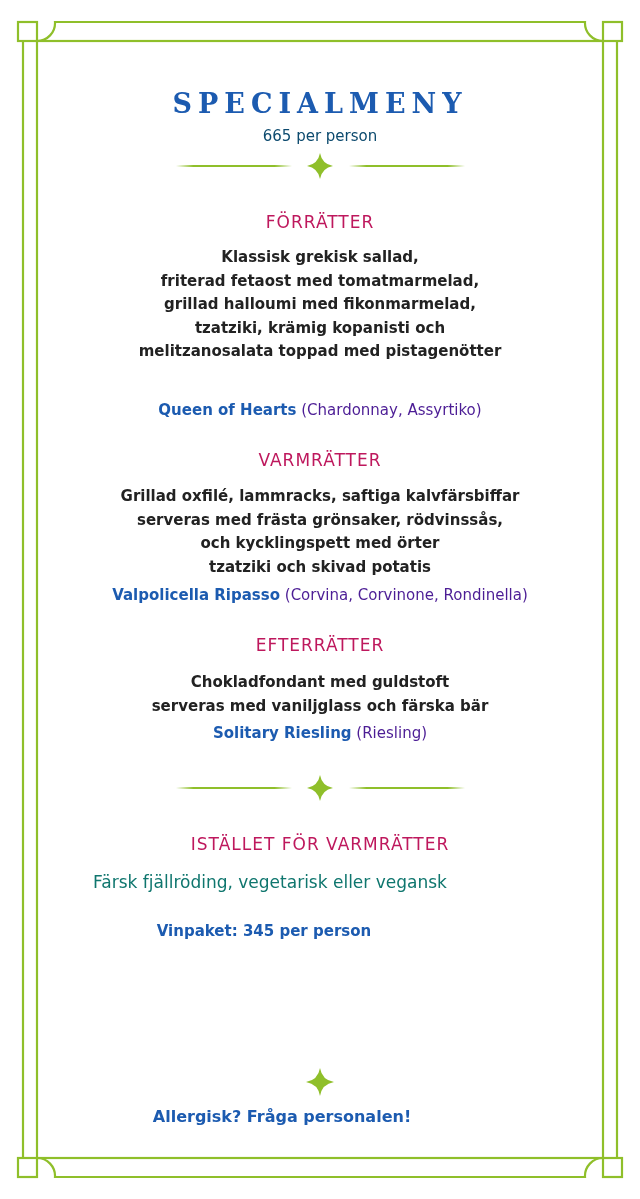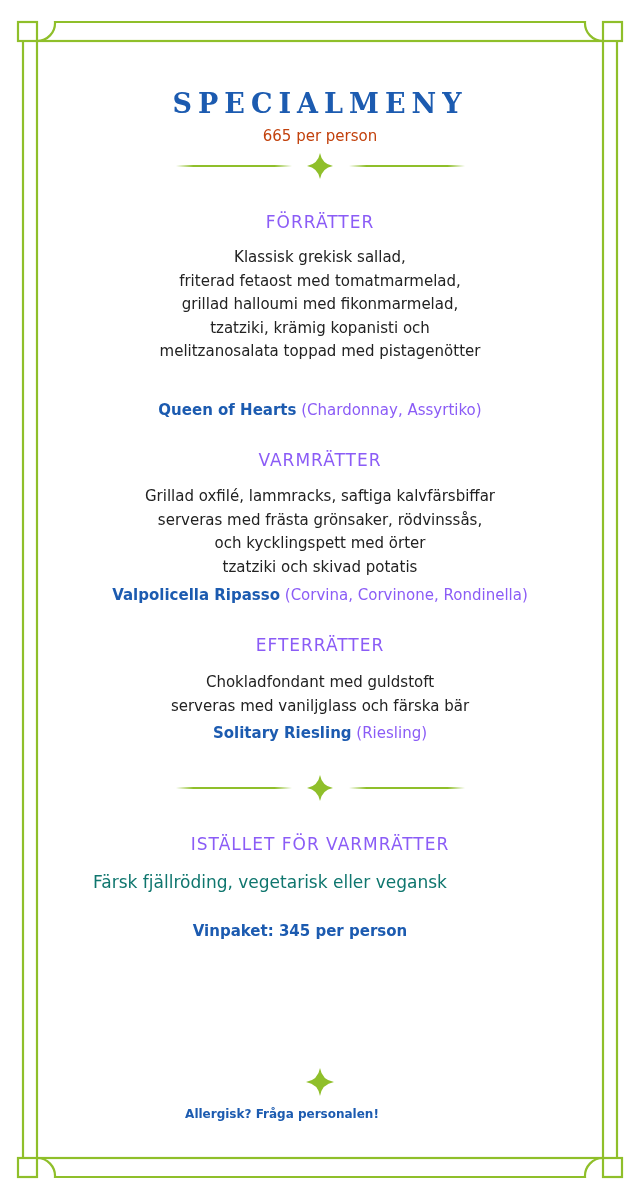--- a/index.html
+++ b/index.html
@@ -9,36 +9,36 @@
     font-family: "DejaVu Sans", sans-serif;
     color: #222222;
   }
   .frame { position: absolute; left: 0; top: 0; width: 640px; height: 1199px; pointer-events: none; }
   .content { position: absolute; left: 0; top: 0; width: 640px; text-align: center; }
   .title {
     position: absolute; left: 0; width: 640px; top: 88px;
     font-family: "DejaVu Serif", serif; font-weight: bold;
     font-size: 27px; letter-spacing: 6px; color: #1c5bb0;
   }
-  .subtitle { position: absolute; left: 0; width: 640px; top: 127px; font-size: 15px; color: #c2410c; }
+  .subtitle { position: absolute; left: 0; width: 640px; top: 127px; font-size: 15px; color: #0c4a6e; }
   .divider { position: absolute; left: 0; width: 640px; height: 30px; }
   .section-title {
     position: absolute; left: 0; width: 640px;
-    font-size: 17px; letter-spacing: 1px; color: #8b5cf6;
+    font-size: 17px; letter-spacing: 1px; color: #be185d;
   }
   .body-text {
     position: absolute; left: 0; width: 640px;
-    font-size: 15px; line-height: 23.5px; color: #222;
+    font-size: 15px; line-height: 23.5px; color: #222; font-weight: bold;
   }
   .wine { position: absolute; left: 0; width: 640px; font-size: 15px; color: #1c5bb0; }
   .wine .name { font-weight: bold; }
-  .wine .grapes { color: #8b5cf6; font-weight: normal; }
+  .wine .grapes { color: #4c1d95; font-weight: normal; }
   .note { position: absolute; left: 0; width: 540px; font-size: 17px; color: #0f766e; }
-  .price { position: absolute; left: 0; width: 528px; font-size: 15px; font-weight: bold; color: #1c5bb0; margin-left: 36px; }
-  .footer { position: absolute; left: 0; width: 564px; font-size: 12px; font-weight: bold; color: #1c5bb0; }
+  .price { position: absolute; left: 0; width: 528px; font-size: 15px; font-weight: bold; color: #1c5bb0; }
+  .footer { position: absolute; left: 0; width: 564px; font-size: 16px; font-weight: bold; color: #1c5bb0; }
   .line { display: block; }
 </style>
 </head>
 <body>
 
 <svg class="frame" viewBox="0 0 640 1199" xmlns="http://www.w3.org/2000/svg">
   <g fill="none" stroke="#8fbf2a" stroke-width="2.2">
 
     <rect x="37" y="41" width="566" height="1117"></rect>
 

